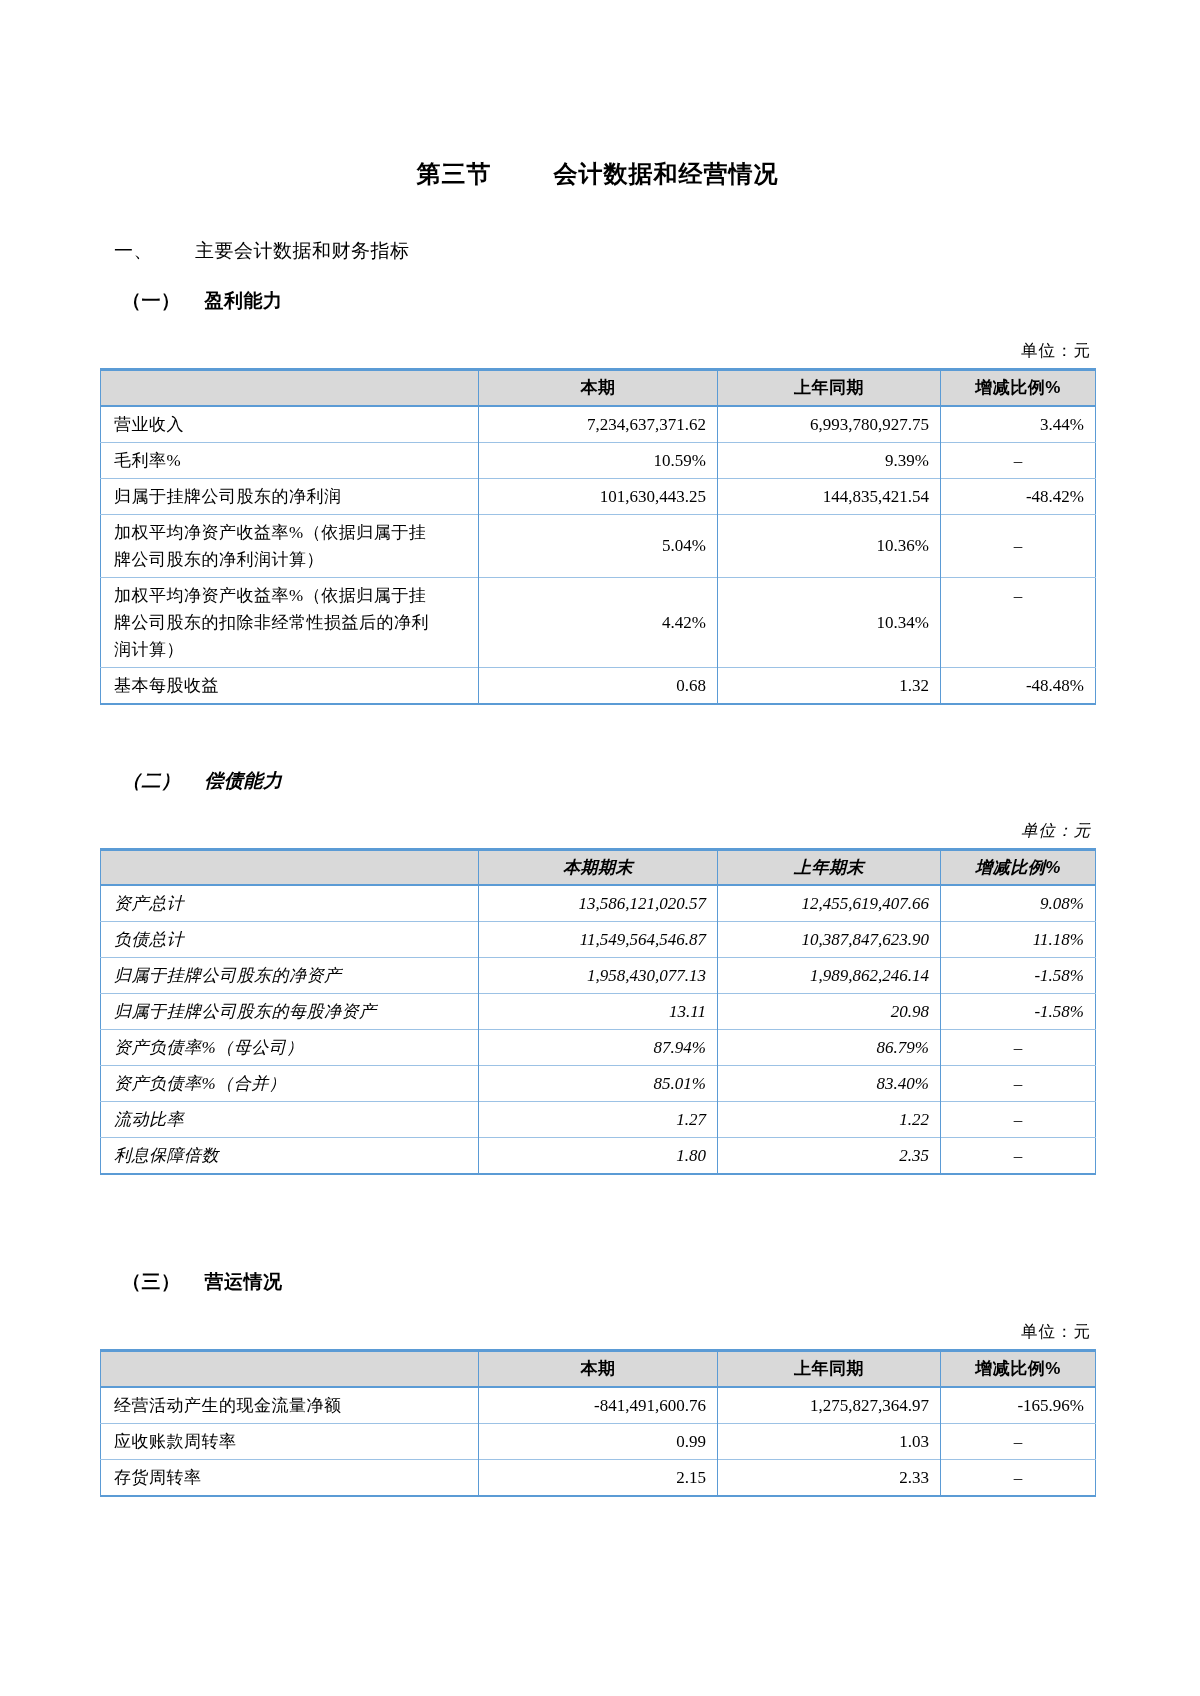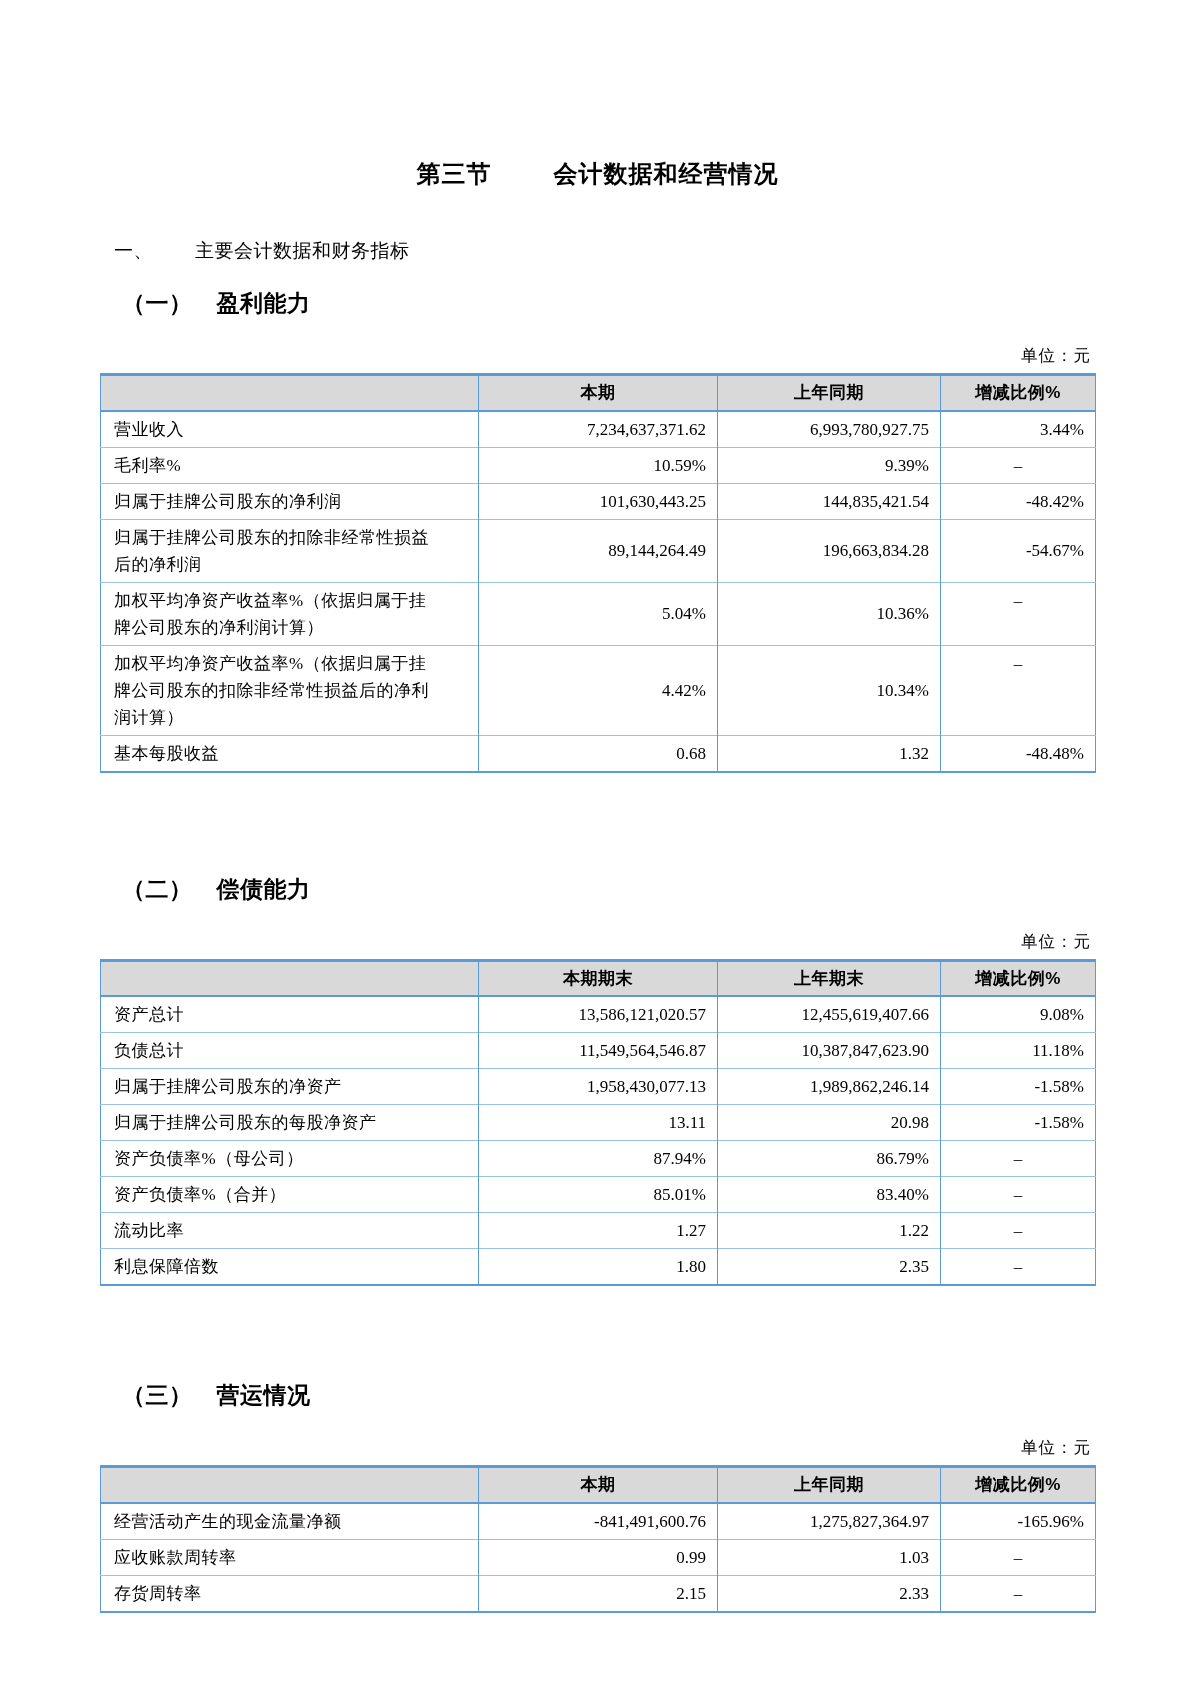--- a/index.html
+++ b/index.html
@@ -35,25 +35,25 @@
     font-family:"Liberation Sans","DejaVu Sans",sans-serif;
     font-weight:normal;
     font-size:19px;
     letter-spacing:0.5px;
   }
   .h-main .sec-num{display:inline-block;margin-right:42px;}
   .h-sub{
     padding-left:22px;
     font-family:"Liberation Sans","DejaVu Sans",sans-serif;
     font-weight:bold;
-    font-size:23px;
+    font-size:19px;
     letter-spacing:0.5px;
   }
   .section-1 .h-sub{margin-top:24px;}
-  .section-2{margin-top:101px;}
+  .section-2{margin-top:63px;font-style:italic;}
   .section-3{margin-top:94px;}
   .unit-label{
     margin-top:26px;
     text-align:right;
     font-size:16.5px;
     padding-right:4px;
     letter-spacing:1px;
   }
   .h-sub .sub-num{display:inline-block;margin-right:24px;}
   table.fin{
@@ -158,26 +158,20 @@
             <td class="num">9.39%</td>
             <td class="num dash">–</td>
           </tr>
           <tr>
             <td class="label">归属于挂牌公司股东的净利润</td>
             <td class="num">101,630,443.25</td>
             <td class="num">144,835,421.54</td>
             <td class="num">-48.42%</td>
           </tr>
           <tr>
-            <td class="label">归属于挂牌公司股东的扣除非经常性损益后的净利润</td>
-            <td class="num">89,144,264.49</td>
-            <td class="num">196,663,834.28</td>
-            <td class="num">-54.67%</td>
-          </tr>
-          <tr>
             <td class="label">加权平均净资产收益率%（依据归属于挂牌公司股东的净利润计算）</td>
             <td class="num">5.04%</td>
             <td class="num">10.36%</td>
             <td class="num dash">–</td>
           </tr>
           <tr>
             <td class="label">加权平均净资产收益率%（依据归属于挂牌公司股东的扣除非经常性损益后的净利润计算）</td>
             <td class="num">4.42%</td>
             <td class="num">10.34%</td>
             <td class="num dash">–</td>

